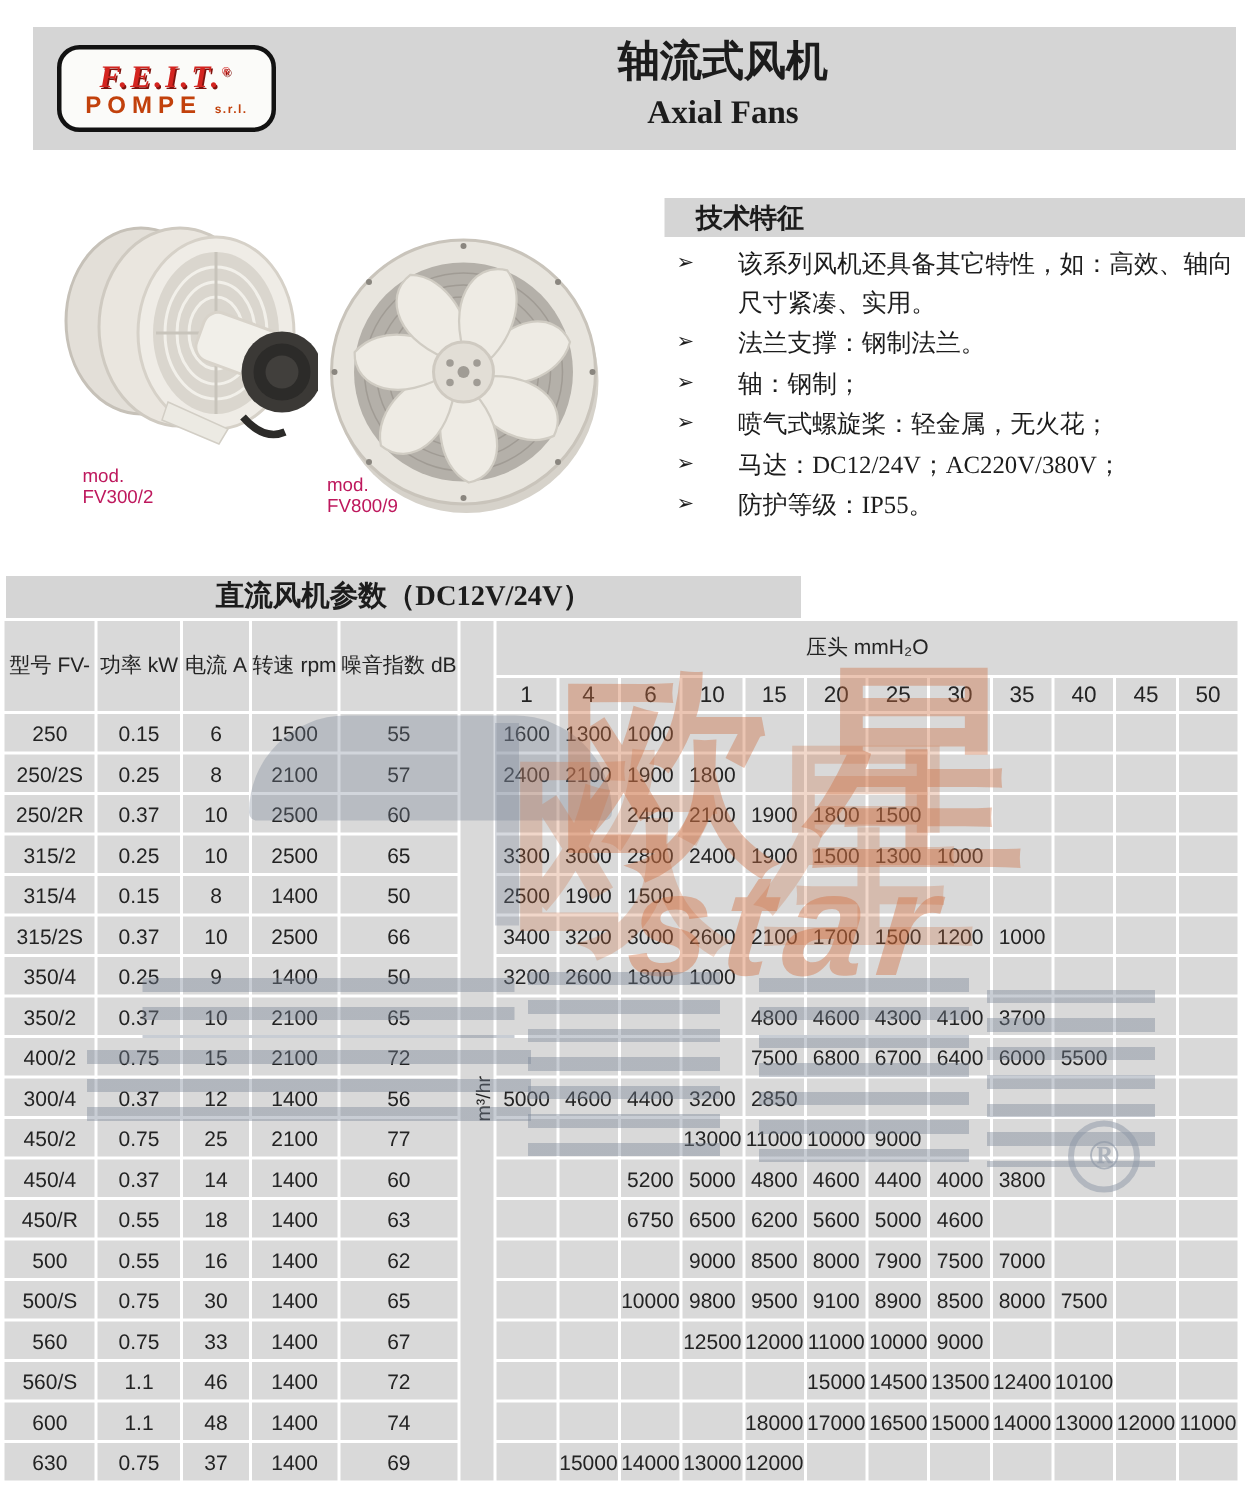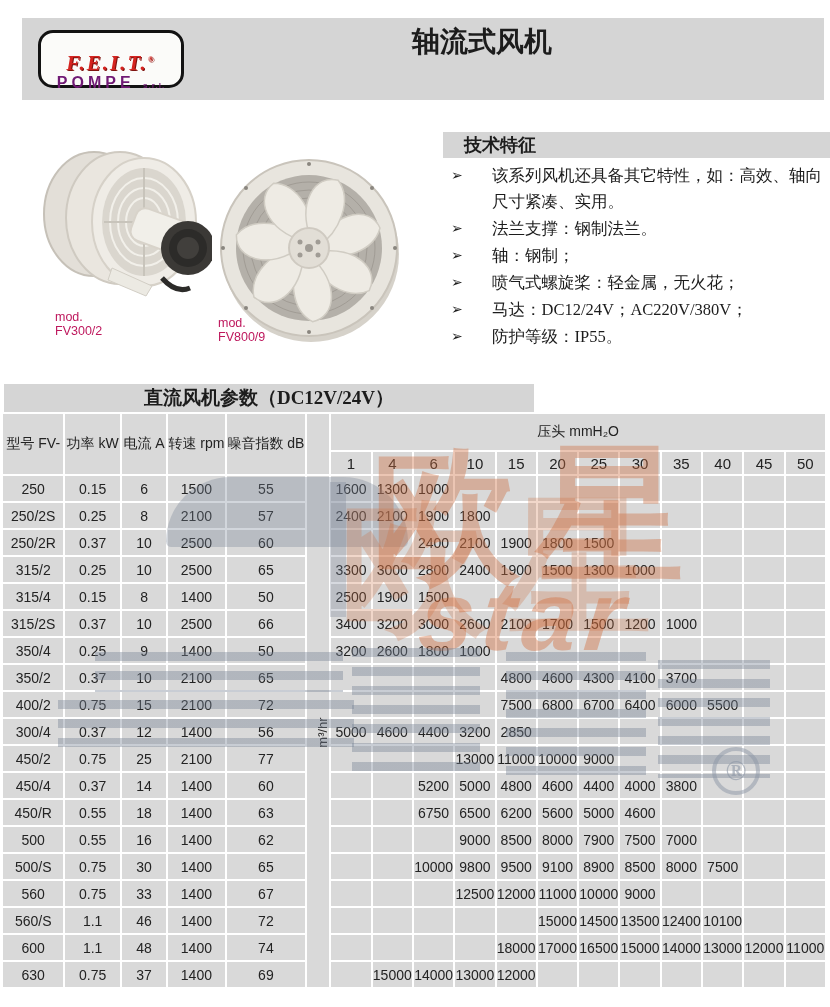--- a/index.html
+++ b/index.html
@@ -4,24 +4,24 @@
 <style>
   html,body{margin:0;padding:0;}
   body{width:830px;height:1007px;position:relative;overflow:hidden;background:#ffffff;
        font-family:"Liberation Sans",sans-serif;color:#1c1c1c;}
 
   
   .band{position:absolute;left:22px;top:18px;width:802px;height:82px;background:#d5d5d5;}
   .logo{position:absolute;left:16px;top:12px;width:146px;height:58px;background:#fbfbf9;
         border:3px solid #121212;border-radius:15px;text-align:center;box-sizing:border-box;}
   .logo-feit{font-family:"Liberation Serif",serif;font-weight:bold;font-style:italic;
-             color:#d42420;font-size:21px;line-height:1.05;letter-spacing:2px;margin-top:19px;
+             color:#d42420;font-size:21px;line-height:1.05;letter-spacing:2px;margin-top:7px;
              text-shadow:1px 1px 0 #7e120e;}
   .logo-reg{font-size:8px;vertical-align:super;color:#d42420;}
-  .logo-pompe{font-weight:bold;font-size:16px;letter-spacing:4px;color:#701a75;line-height:1.1;}
+  .logo-pompe{font-weight:bold;font-size:16px;letter-spacing:4px;color:#c2410c;line-height:1.1;}
   .logo-srl{font-size:8px;letter-spacing:1px;font-weight:bold;}
   .band-title{position:absolute;left:118px;right:0;top:6px;text-align:center;}
   .title-cn{font-family:"Liberation Serif",serif;font-weight:bold;font-size:28px;line-height:36px;}
   .title-en{font-family:"Liberation Serif",serif;font-weight:bold;font-size:22px;line-height:30px;}
 
   
   .fan{position:absolute;}
   .fan-label{position:absolute;font-size:12.5px;line-height:14px;color:#be185d;}
 
   
@@ -76,20 +76,21 @@
 </head>
 <body>
 
 <div class="band">
   <div class="logo">
     <div class="logo-feit"><span>F.E.I.T.</span><span class="logo-reg">®</span></div>
     <div class="logo-pompe"><span>POMPE</span> <span class="logo-srl">s.r.l.</span></div>
   </div>
   <div class="band-title">
     <div class="title-cn">轴流式风机</div>
+    <div class="title-en">Axial Fans</div>
   </div>
 </div>
 
 <div class="fan" style="left:42px;top:128px;width:170px;height:195px;">
   <svg width="170" height="195" viewBox="0 0 170 195">
     <ellipse cx="52" cy="86" rx="50" ry="62" fill="#e3dfd8" stroke="#c6c1b8" stroke-width="2"></ellipse>
     <ellipse cx="78" cy="90" rx="54" ry="66" fill="#eae6df" stroke="#cfcac1" stroke-width="2"></ellipse>
     <ellipse cx="102" cy="94" rx="52" ry="64" fill="#efece6" stroke="#d6d1c8" stroke-width="2"></ellipse>
     <ellipse cx="102" cy="94" rx="42" ry="54" fill="#dad6ce"></ellipse>
     <ellipse cx="102" cy="94" rx="34" ry="44" fill="none" stroke="#f2f0ea" stroke-width="2"></ellipse>

